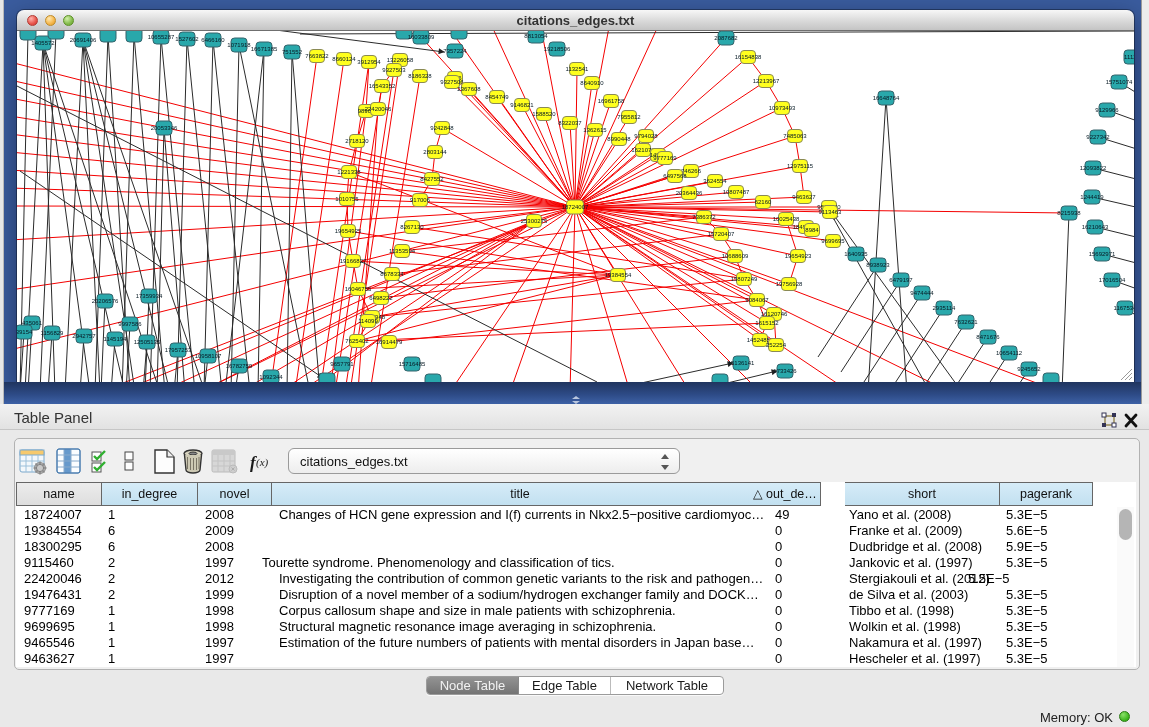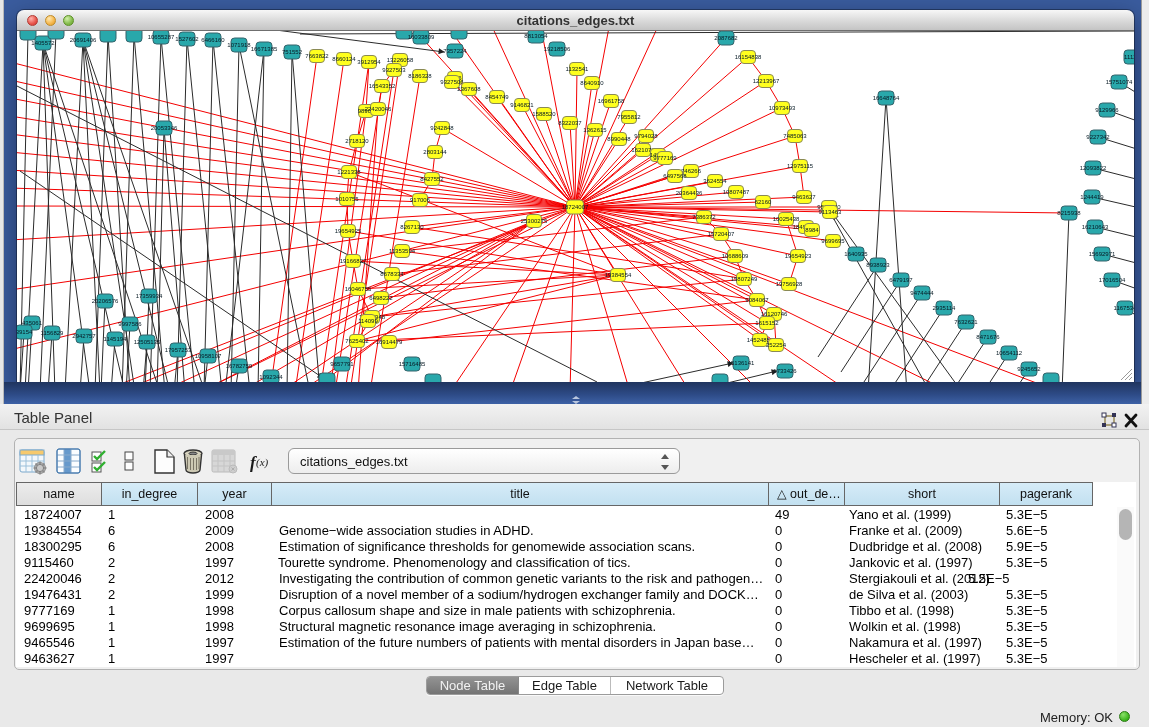--- a/index.html
+++ b/index.html
@@ -612,56 +612,55 @@
     <span class="ct">citations_edges.txt</span>
  <svg width="16" height="20" viewBox="0 0 16 20" style="position:absolute;right:6px;top:3px">
   <path d="M8 2 L12 7 H4 z" fill="#555"></path>
       <path d="M8 18 L12 13 H4 z" fill="#555"></path>
  </svg>
 </div>
 
 <div style="position:absolute;left:16px;top:482px;width:1120px;height:185px;background:#fff"></div>
 <div class="thead" style="left:16px;width:86px;background:linear-gradient(#ececec,#dedede);border-left:1px solid #666">name</div>
 <div class="thead" style="left:102px;width:96px">in_degree</div>
-<div class="thead" style="left:198px;width:74px">year</div>
+<div class="thead" style="left:198px;width:74px">novel</div>
 <div class="thead" style="left:272px;width:497px">title</div>
-<div class="thead" style="left:769px;width:76px;text-align:left;padding-left:8px">△ out_de…</div>
+<div class="thead" style="left:745px;width:76px;text-align:left;padding-left:8px">△ out_de…</div>
 <div class="thead" style="left:845px;width:155px">short</div>
 <div class="thead" style="left:1000px;width:93px">pagerank</div>
 <div class="trow" style="top:506px">
     <span style="left:24px;width:76px">18724007</span>
     <span style="left:108px;width:85px">1</span>
     <span style="left:205px;width:64px">2008</span>
+    <span style="left:279px;width:488px">Changes of HCN gene expression and I(f) currents in Nkx2.5−positive cardiomyoc…</span>
     <span style="left:775px;width:68px">49</span>
-    <span style="left:849px;width:149px">Yano et al. (1999)</span>
+    <span style="left:849px;width:149px">Yano et al. (2008)</span>
     <span style="left:1006px;width:86px">5.3E−5</span>
   </div>
 <div class="trow" style="top:522px">
     <span style="left:24px;width:76px">19384554</span>
     <span style="left:108px;width:85px">6</span>
     <span style="left:205px;width:64px">2009</span>
-    <span style="left:279px;width:488px">Genome−wide association studies in ADHD.</span>
     <span style="left:775px;width:68px">0</span>
     <span style="left:849px;width:149px">Franke et al. (2009)</span>
     <span style="left:1006px;width:86px">5.6E−5</span>
   </div>
 <div class="trow" style="top:538px">
     <span style="left:24px;width:76px">18300295</span>
     <span style="left:108px;width:85px">6</span>
     <span style="left:205px;width:64px">2008</span>
-    <span style="left:279px;width:488px">Estimation of significance thresholds for genomewide association scans.</span>
     <span style="left:775px;width:68px">0</span>
     <span style="left:849px;width:149px">Dudbridge et al. (2008)</span>
     <span style="left:1006px;width:86px">5.9E−5</span>
   </div>
 <div class="trow" style="top:554px">
     <span style="left:24px;width:76px">9115460</span>
     <span style="left:108px;width:85px">2</span>
     <span style="left:205px;width:64px">1997</span>
-    <span style="left:278px;width:488px">Tourette syndrome. Phenomenology and classification of tics.</span>
+    <span style="left:262px;width:488px">Tourette syndrome. Phenomenology and classification of tics.</span>
     <span style="left:775px;width:68px">0</span>
     <span style="left:849px;width:149px">Jankovic et al. (1997)</span>
     <span style="left:1006px;width:86px">5.3E−5</span>
   </div>
 <div class="trow" style="top:570px">
     <span style="left:24px;width:76px">22420046</span>
     <span style="left:108px;width:85px">2</span>
     <span style="left:205px;width:64px">2012</span>
     <span style="left:279px;width:488px">Investigating the contribution of common genetic variants to the risk and pathogen…</span>
     <span style="left:775px;width:68px">0</span>

